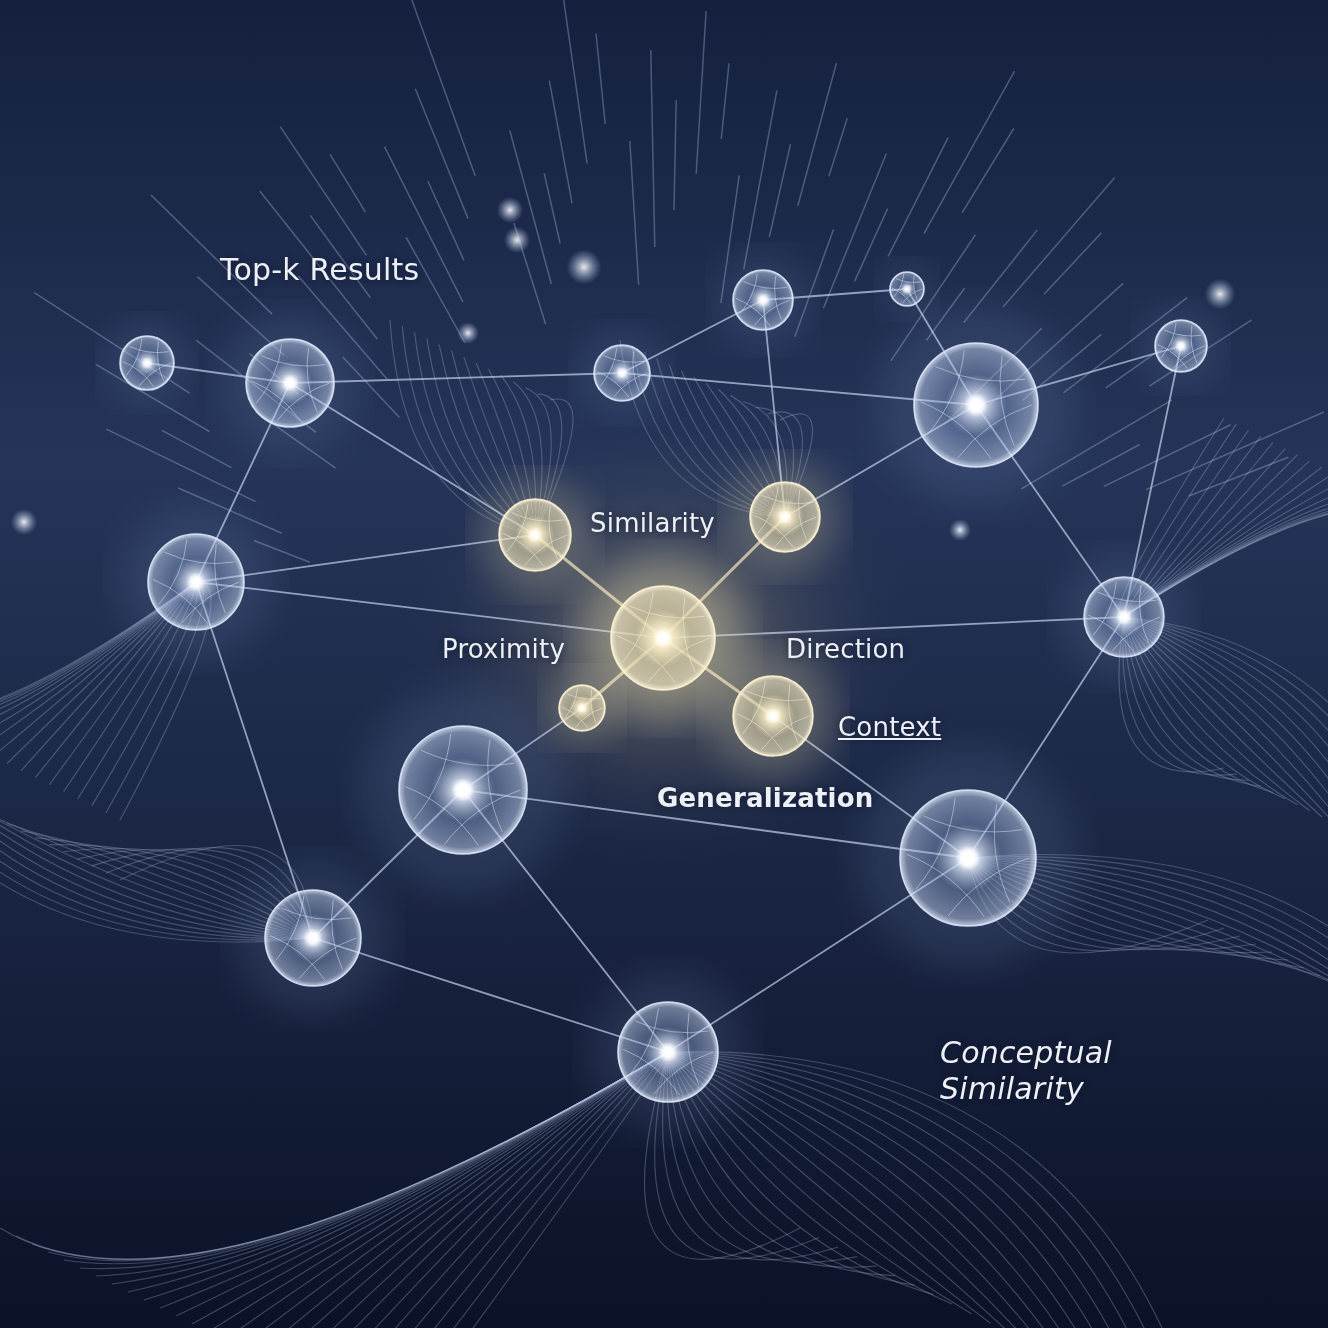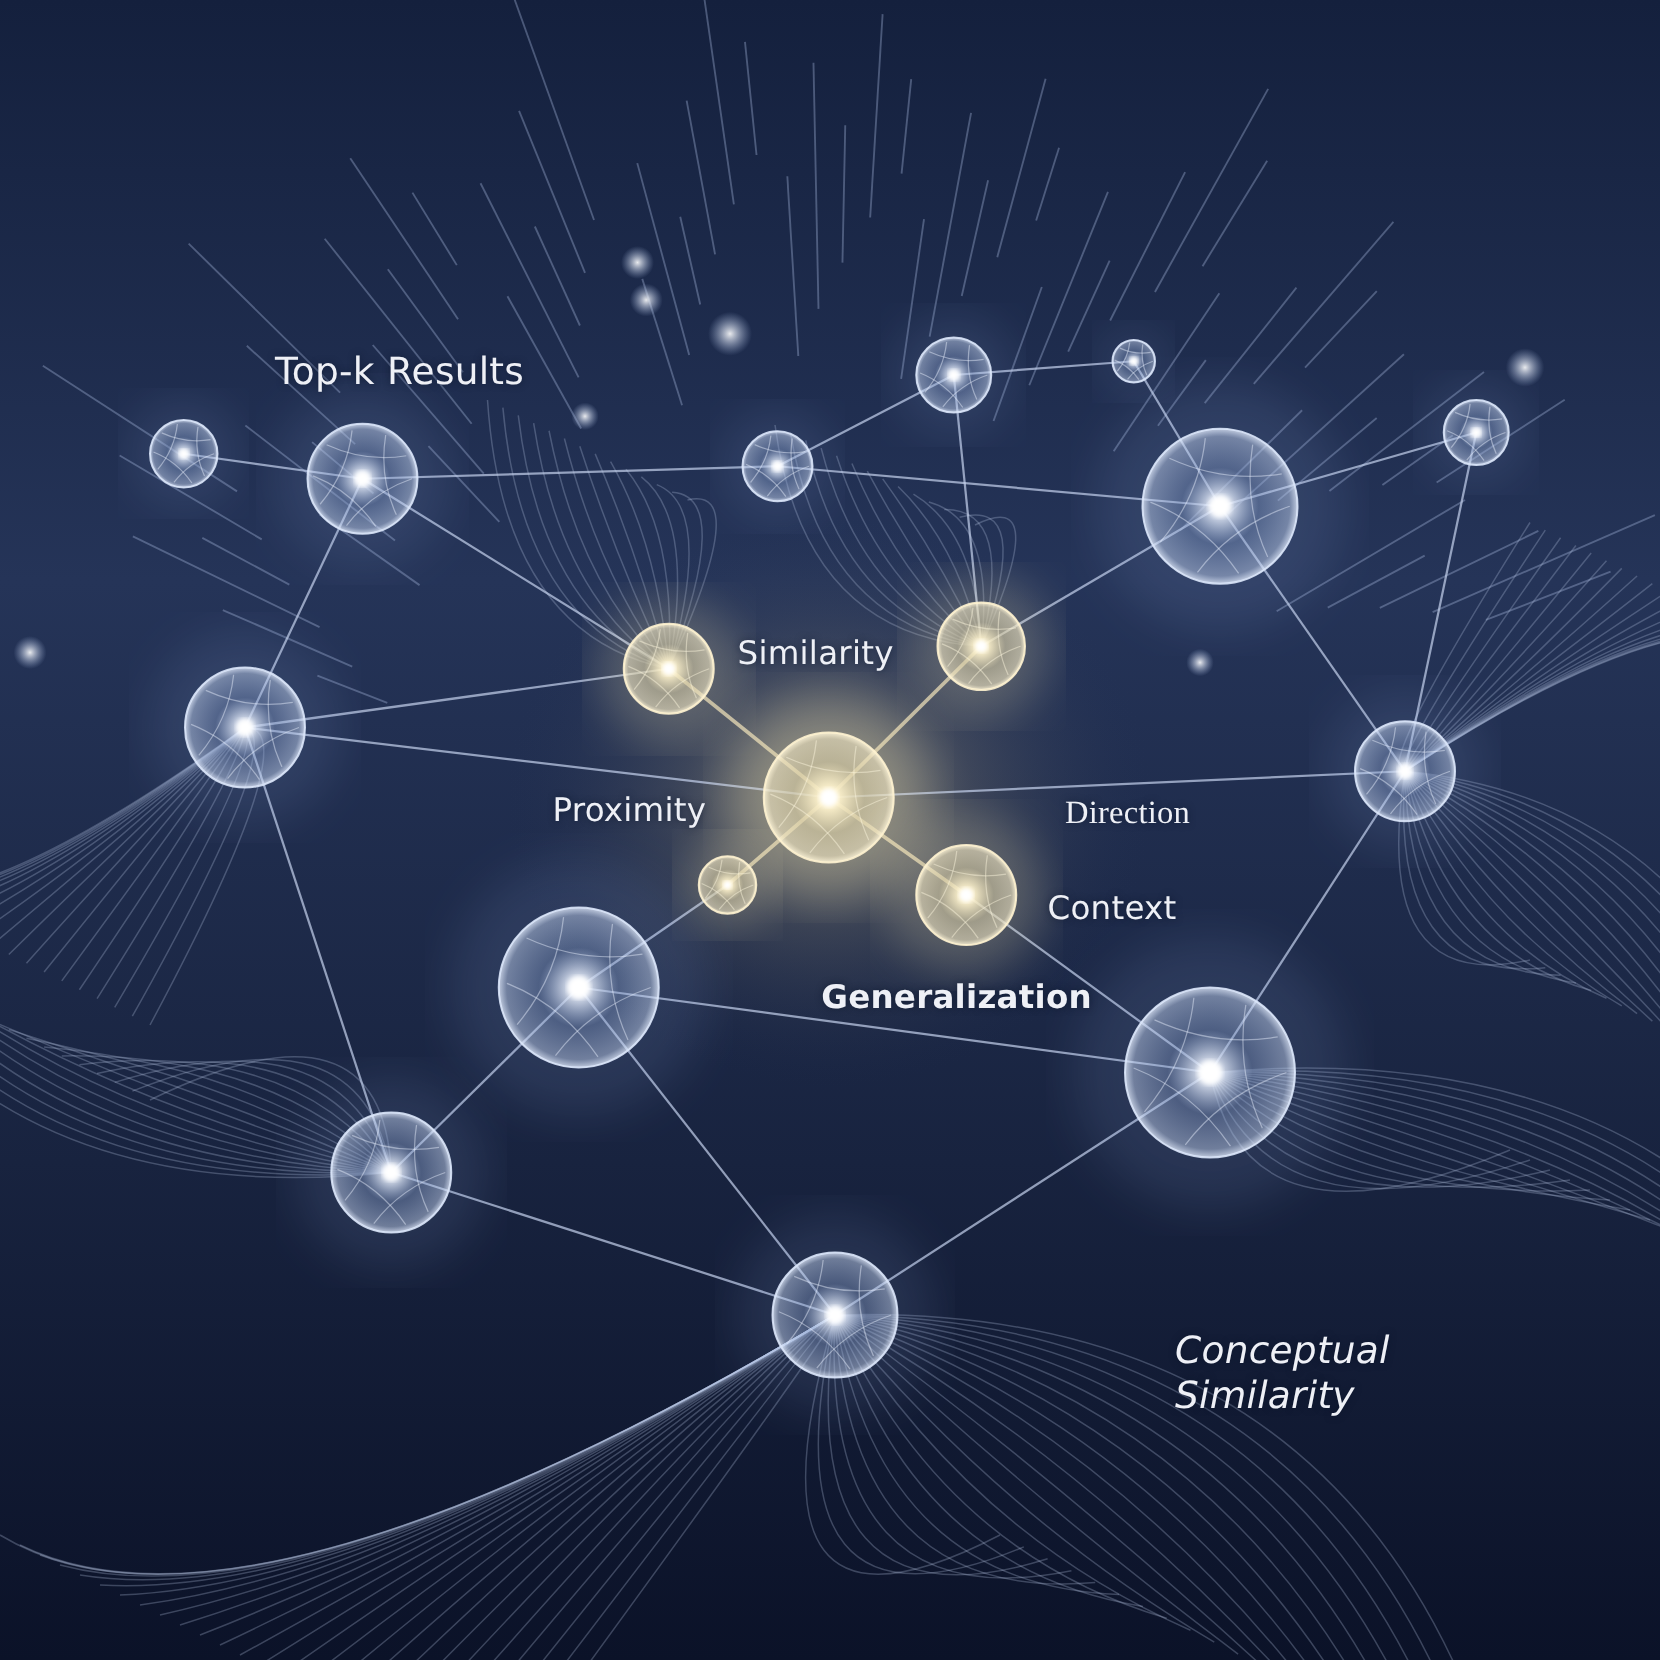--- a/index.html
+++ b/index.html
@@ -12,21 +12,21 @@
     .label {
       position: absolute;
       color: #eef0f6;
       font-family: "DejaVu Sans", "Liberation Sans", sans-serif;
       font-size: 26px;
       letter-spacing: 0.2px;
       line-height: 1.2;
       white-space: pre-line;
       text-shadow: 0 0 6px rgba(10,20,40,0.6);
     }
-    .label.large { font-size: 30px; margin-top: 28px; }
+    .label.large { font-size: 30px; }
   </style>
 </head>
 <body>
 
 <svg id="scene" viewBox="0 0 1328 1328" xmlns="http://www.w3.org/2000/svg">
   <defs>
     <linearGradient id="bgGrad" x1="0" y1="0" x2="0" y2="1">
       <stop offset="0" stop-color="#14203d"></stop>
       <stop offset="0.35" stop-color="#253458"></stop>
       <stop offset="0.7" stop-color="#18233f"></stop>
@@ -518,18 +518,18 @@
         <path d="M1140.8666001668137,585.1956323940744 Q1135.9585051642787,616.00292716619 1148.643679991941,643.2428854445316" fill="none" stroke="#eaf1ff" stroke-opacity="0.45" stroke-width="1"></path>
         <circle cx="1124" cy="617" r="5.6000000000000005" fill="#ffffff" filter="url(#blurSoft)"></circle>
       </g>
     </g>
 </svg>
 
 <div id="labels">
   <div class="label large" style="left:220px;top:252px;">Top-k Results</div>
   <div class="label" style="left:590px;top:508px;">Similarity</div>
   <div class="label" style="left:442px;top:634px;">Proximity</div>
-  <div class="label" style="left:852px;top:634px;font-family:Liberation Serif, serif;">Direction</div>
-  <div class="label" style="left:838px;top:712px;">Context</div>
+  <div class="label" style="left:786px;top:634px;">Direction</div>
+  <div class="label" style="left:838px;top:712px;text-decoration:underline;">Context</div>
   <div class="label" style="left:657px;top:783px;font-weight:bold;">Generalization</div>
   <div class="label large" style="left:940px;top:1035px;font-style:italic;">Conceptual
 Similarity</div>
 </div>
 
 </body></html>

